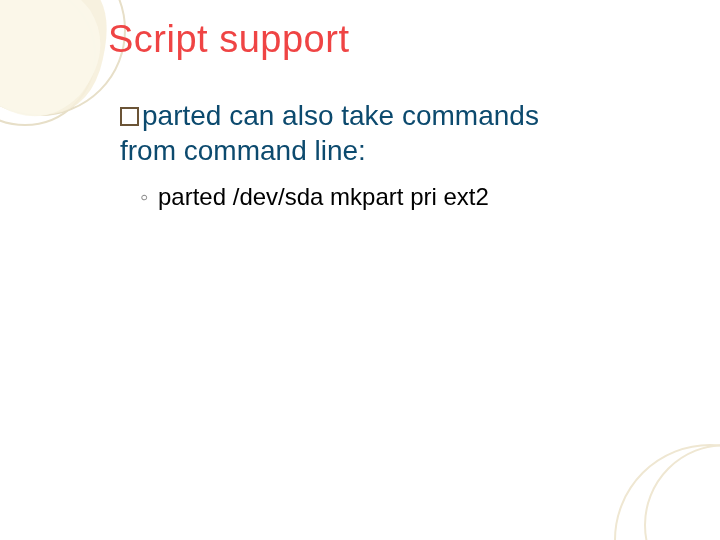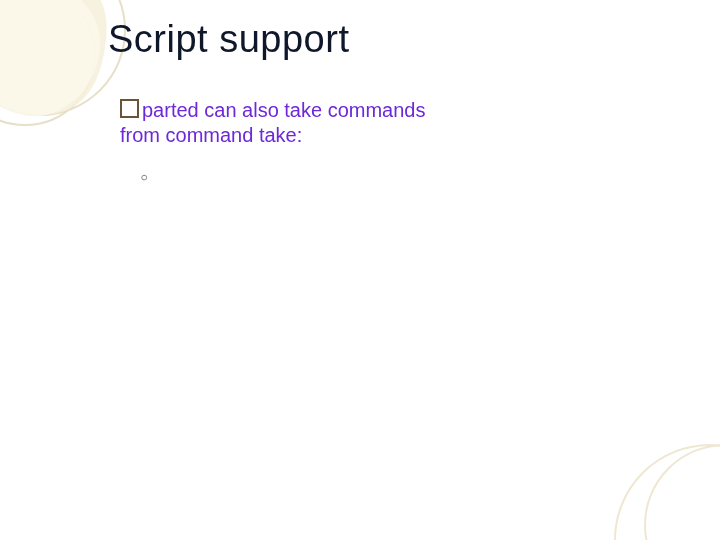--- a/index.html
+++ b/index.html
@@ -18,33 +18,33 @@
     left: -70px;
     width: 220px;
     height: 220px;
     pointer-events: none;
   }
   .title {
     position: absolute;
     top: 18px;
     left: 108px;
     font-size: 38px;
-    color: #0f172a;
+    color: #ef4444;
     letter-spacing: 0.5px;
     font-weight: 400;
   }
   .body {
     position: absolute;
     top: 98px;
     left: 120px;
     right: 60px;
   }
   .bullet-row {
-    font-size: 20px;
-    color: #6d28d9;
+    font-size: 28px;
+    color: #0c4a6e;
     line-height: 1.25;
   }
   .bullet-mark {
     display: inline-block;
     width: 19px;
     height: 19px;
     border: 2px solid #6b5436;
     box-sizing: border-box;
     vertical-align: -1px;
     margin-right: 3px;
@@ -82,24 +82,24 @@
   <circle cx="95" cy="115" r="70" fill="none" stroke="#e7dfc8" stroke-width="2"></circle>
   <path d="M 30 50 Q 80 10 150 40 Q 190 60 170 130 Q 150 190 80 170 Q 20 150 30 50 Z" fill="#f6f0db" opacity="0.9"></path>
   <path d="M 60 40 Q 120 20 160 70 Q 185 110 150 155 Q 110 195 60 160 Q 25 125 60 40 Z" fill="#fbf7ea" opacity="0.9"></path>
 </svg>
 
 <div class="title">Script support</div>
 
 <div class="body">
   <div class="bullet-row">
     <span class="bullet-mark"></span><span>parted can also take commands</span><br>
-    <span>from command take:</span>
+    <span>from command line:</span>
   </div>
   <div class="sub-row">
     <span class="sub-mark">◦</span>
-    <br>
+    <span>parted /dev/sda mkpart pri ext2</span><br>
   </div>
 </div>
 
 <svg class="corner" viewBox="0 0 160 120">
   <circle cx="150" cy="120" r="95" fill="none" stroke="#efe7d2" stroke-width="2"></circle>
   <circle cx="165" cy="105" r="80" fill="none" stroke="#efe7d2" stroke-width="2"></circle>
 </svg>
 
 </body></html>

